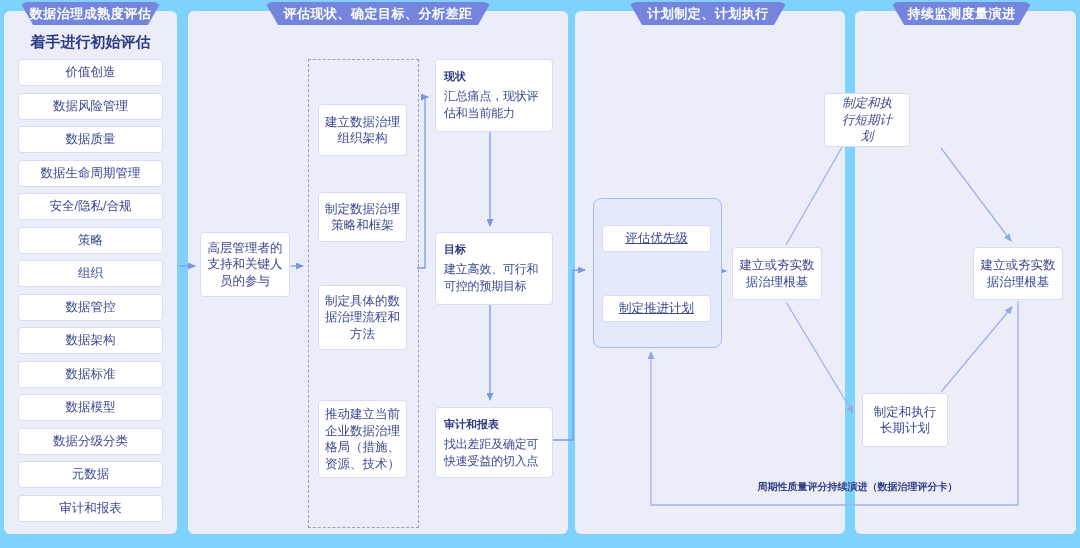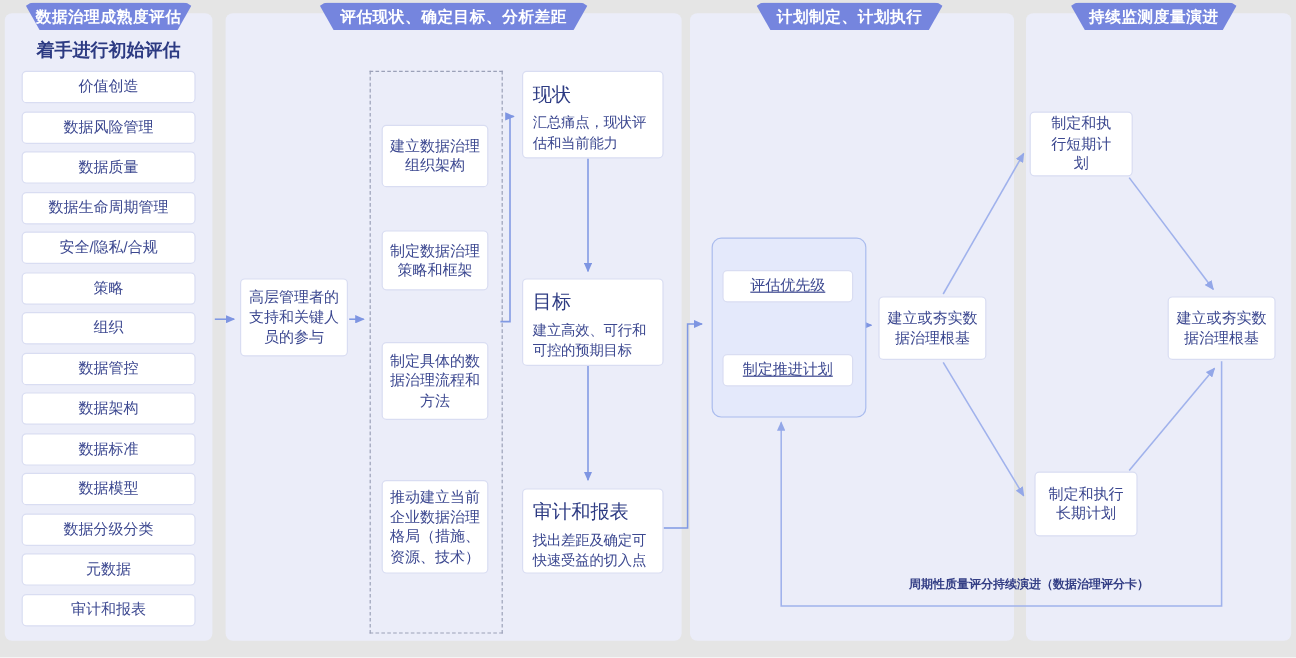--- a/index.html
+++ b/index.html
@@ -1,17 +1,17 @@
 <!DOCTYPE html>
 <html><head>
 <meta charset="utf-8">
 <style>
   html,body{margin:0;padding:0;background:#fff;}
   body{font-family:"Liberation Sans","DejaVu Sans",sans-serif;}
-  #stage{position:relative;width:1080px;height:548px;background:#e5e5e5;overflow:hidden;}
+  #stage{position:relative;width:1080px;height:548px;background:#7dd3fc;overflow:hidden;}
 
   .panel{position:absolute;top:11px;height:523px;background:#ebedf9;border-radius:6px;}
   .badge{
     position:absolute;top:2px;height:23px;line-height:23px;
     background:#7585de;color:#fff;font-size:13px;font-weight:bold;
     text-align:center;letter-spacing:.5px;
     border-radius:8px 8px 10px 10px;
     clip-path:polygon(0 0,100% 0,calc(100% - 13px) 100%,13px 100%);
     z-index:5;
   }
@@ -30,21 +30,21 @@
   .dashed-wrap{
     position:absolute;left:308px;top:59px;width:109px;height:467px;
     border:1px dashed #9ba1b8;z-index:2;
   }
   .dashed-item{left:318px;width:89px;padding:4px;}
 
   .step-box{
     position:absolute;left:435px;width:118px;background:#fff;border:1px solid #d9ddf2;
     border-radius:4px;box-sizing:border-box;padding:9px 8px;z-index:3;
   }
-  .step-title{font-size:16px;font-weight:normal;color:#2c3a82;margin-bottom:4px;}
+  .step-title{font-size:11px;font-weight:bold;color:#2c3a82;margin-bottom:4px;}
   .step-desc{font-size:12px;color:#3c4890;line-height:1.4;letter-spacing:-.2px;}
 
   .plan-container{
     position:absolute;left:593px;top:198px;width:127px;height:148px;
     background:#e4e9fb;border:1px solid #aabcee;border-radius:8px;z-index:2;
   }
   .plan-item{left:602px;width:109px;height:27px;text-decoration:underline;}
 
   .fb-label{
     position:absolute;left:710px;top:480px;width:295px;text-align:center;
@@ -128,19 +128,19 @@
   <div class="step-box" style="top:407px;height:71px;">
     <div class="step-title">审计和报表</div>
     <div class="step-desc">找出差距及确定可快速受益的切入点</div>
   </div>
 
   <div class="plan-container"></div>
   <div class="node plan-item" style="top:225px;">评估优先级</div>
   <div class="node plan-item" style="top:295px;">制定推进计划</div>
   <div class="node" style="left:732px;top:247px;width:90px;height:53px;padding:4px;">建立或夯实数据治理根基</div>
 
-  <div class="node" style="left:858px;top:93px;width:86px;height:54px;padding:4px 15px;">制定和执行短期计划</div>
+  <div class="node" style="left:824px;top:93px;width:86px;height:54px;padding:4px 15px;font-style:italic;">制定和执行短期计划</div>
   <div class="node" style="left:973px;top:247px;width:90px;height:53px;padding:4px;">建立或夯实数据治理根基</div>
   <div class="node" style="left:862px;top:393px;width:86px;height:54px;padding:2px 5px;">制定和执行长期计划</div>
 
   <div class="fb-label">周期性质量评分持续演进（数据治理评分卡）</div>
 
 </div>
 
 </body></html>

